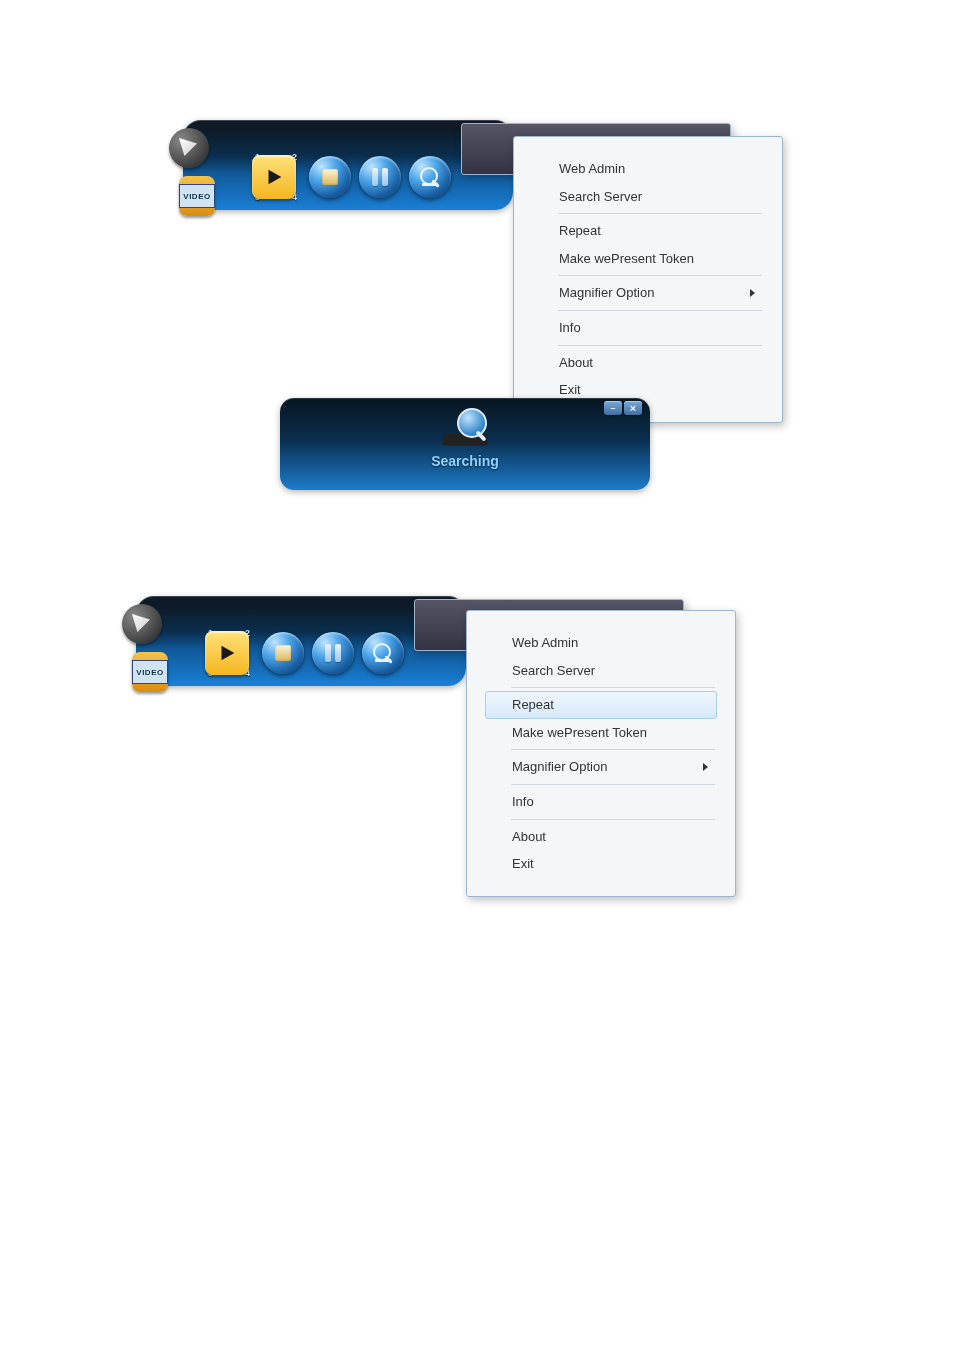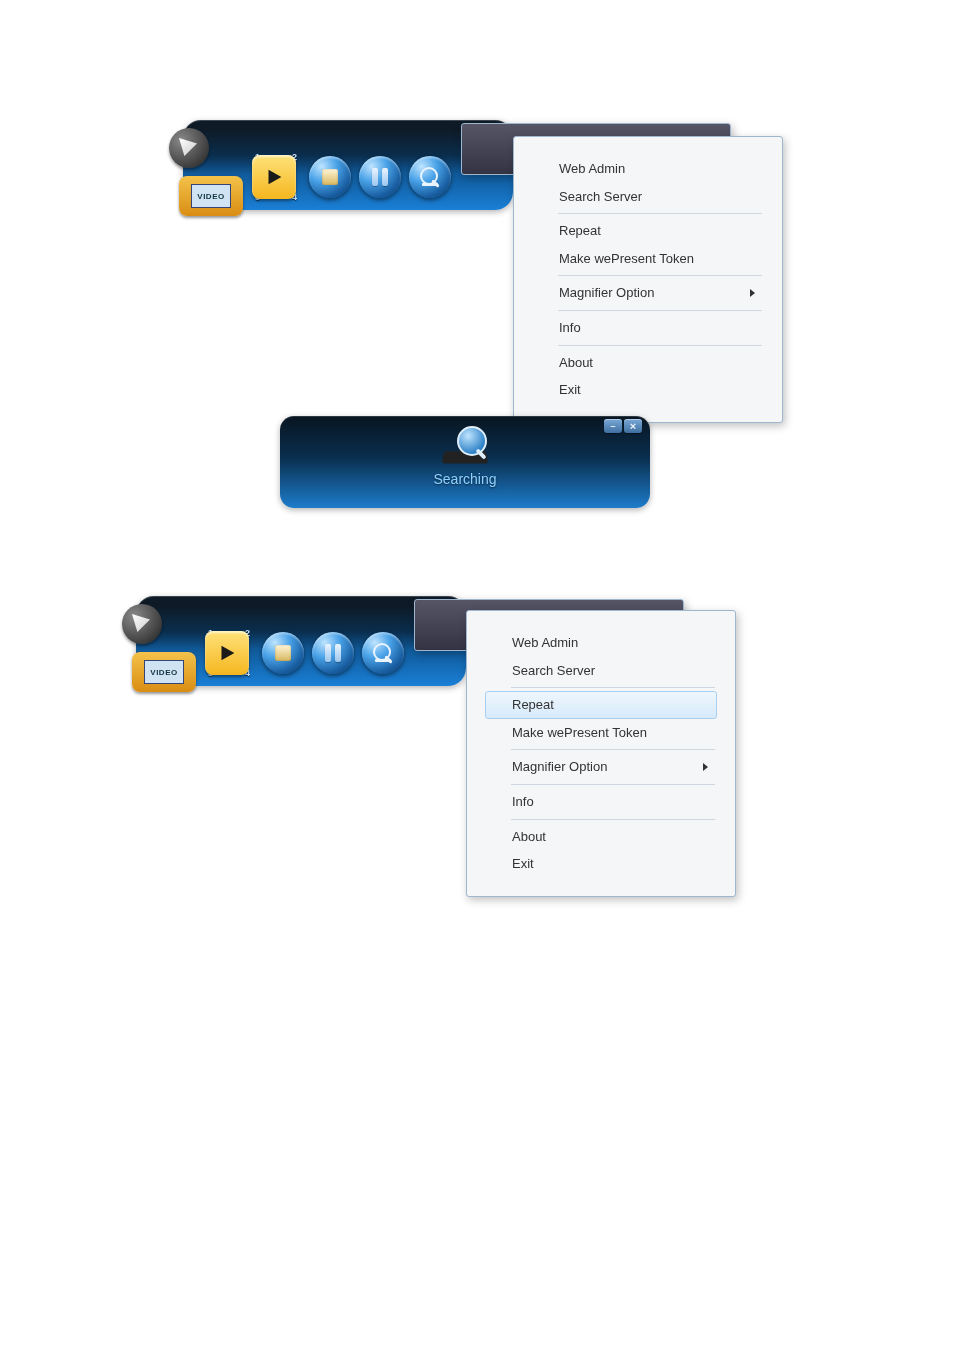--- a/index.html
+++ b/index.html
@@ -117,21 +117,21 @@
     position:absolute;
     top:10px; left:10px;
     width:18px; height:18px;
     background: linear-gradient(135deg,#fff,#ccc);
     clip-path: polygon(0 0, 100% 30%, 30% 100%);
   }
   .video-tab{
     position:absolute;
     left:-4px;
     bottom:-6px;
-    width:64px;
+    width:36px;
     height:40px;
     border-radius:8px;
     background: linear-gradient(to bottom,#f4c24a,#d98d12);
     box-shadow:0 2px 3px rgba(0,0,0,.4);
     display:flex; align-items:center; justify-content:center;
   }
   .video-tab-inner{
     width:38px; height:22px;
     border:1px solid #347;
     background:#cfe3f2;
@@ -339,21 +339,21 @@
       <span>Magnifier Option</span>
       <span class="submenu-arrow"></span>
     </div>
     <div class="menu-sep"></div>
     <div class="menu-item"><span>Info</span></div>
     <div class="menu-sep"></div>
     <div class="menu-item"><span>About</span></div>
     <div class="menu-item"><span>Exit</span></div>
   </div>
 
-  <div class="search-bar" style="left:280px; top:416px;">
+  <div class="search-bar" style="left:280px; top:398px;font-weight:bold;">
     <div class="titlebar">
       <div class="title-btn min"></div>
       <div class="title-btn close"></div>
     </div>
     <div class="search-content">
       <div class="router-icon">
         <div class="router-base"></div>
         <div class="router-mag"></div>
         <div class="router-handle"></div>
       </div>

